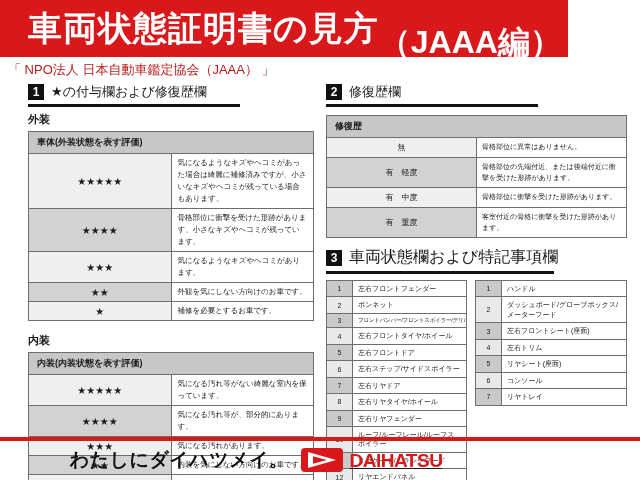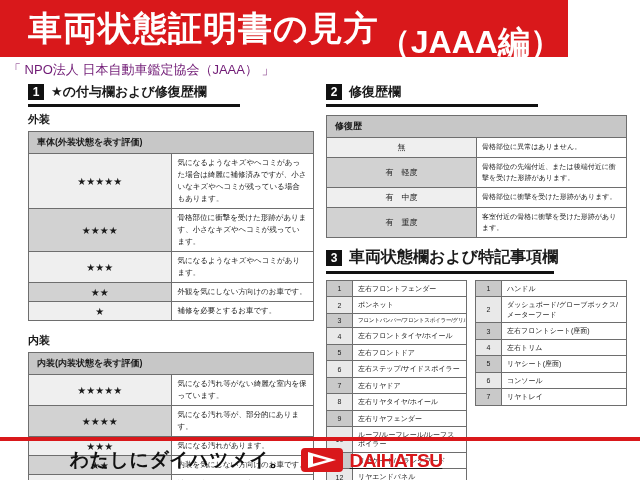--- a/index.html
+++ b/index.html
@@ -12,34 +12,34 @@
   
   .title-bar {
     position:absolute; top:0; left:0; width:568px; height:57px;
     background:#d9181b; color:#fff; box-sizing:border-box;
     display:flex; align-items:center; justify-content:space-between;
     padding:0 20px 0 28px;
   }
   .title-main { font-size:34px; font-weight:bold; letter-spacing:1px; white-space:nowrap; }
   .title-edition { font-size:32px; font-weight:bold; white-space:nowrap;margin-top:28px; }
 
-  .subtitle { position:absolute; top:61px; left:8px; font-size:13px; color:#701a75; }
+  .subtitle { position:absolute; top:61px; left:8px; font-size:13px; color:#b91c1c; }
 
   
   .col { position:absolute; top:83px; }
   .col-left  { left:28px; width:286px; }
   .col-right { left:326px; width:301px; }
 
   
   .sec-head { display:flex; align-items:center; gap:7px;
     border-bottom:3px solid #111; padding-bottom:3px; box-sizing:border-box; }
   .sec-head .num { width:16px; height:16px; background:#111; color:#fff;
     font-size:12px; font-weight:bold; display:flex; align-items:center;
     justify-content:center; flex:0 0 16px; }
-  .sec-title { font-size:13px; font-weight:bold; white-space:nowrap; }
+  .sec-title { font-size:13px; font-weight:normal; white-space:nowrap; }
   .sec-head.w1 { width:212px; }
   .sec-head.w2 { width:212px; }
   .sec-head.w3 { width:228px; margin-top:9px; }
   .sec-head.w3 .sec-title { font-size:16px; }
 
   .group-label { font-size:11px; font-weight:bold; margin:5px 0 4px 0; }
   .group-label.second { margin-top:12px; }
 
   
   table { border-collapse:collapse; width:100%; table-layout:fixed;padding-left:44px; }

